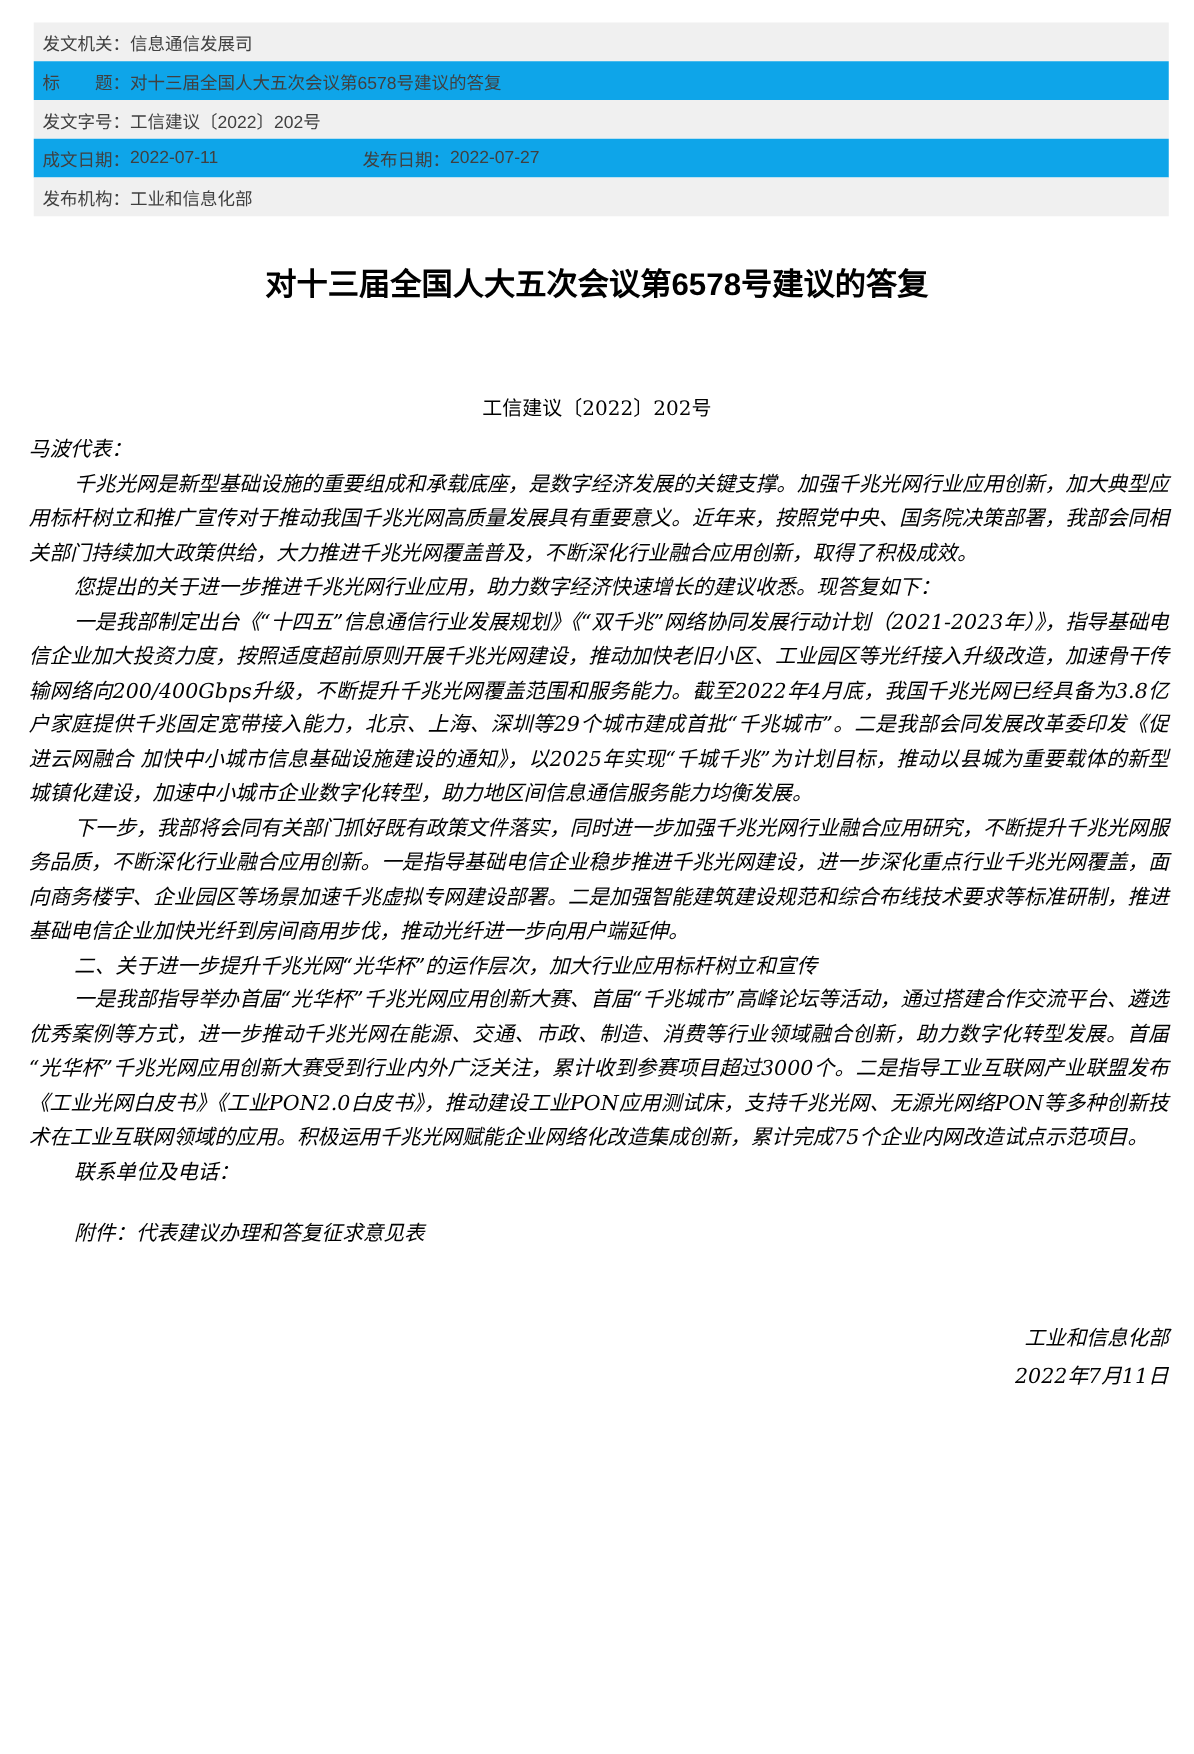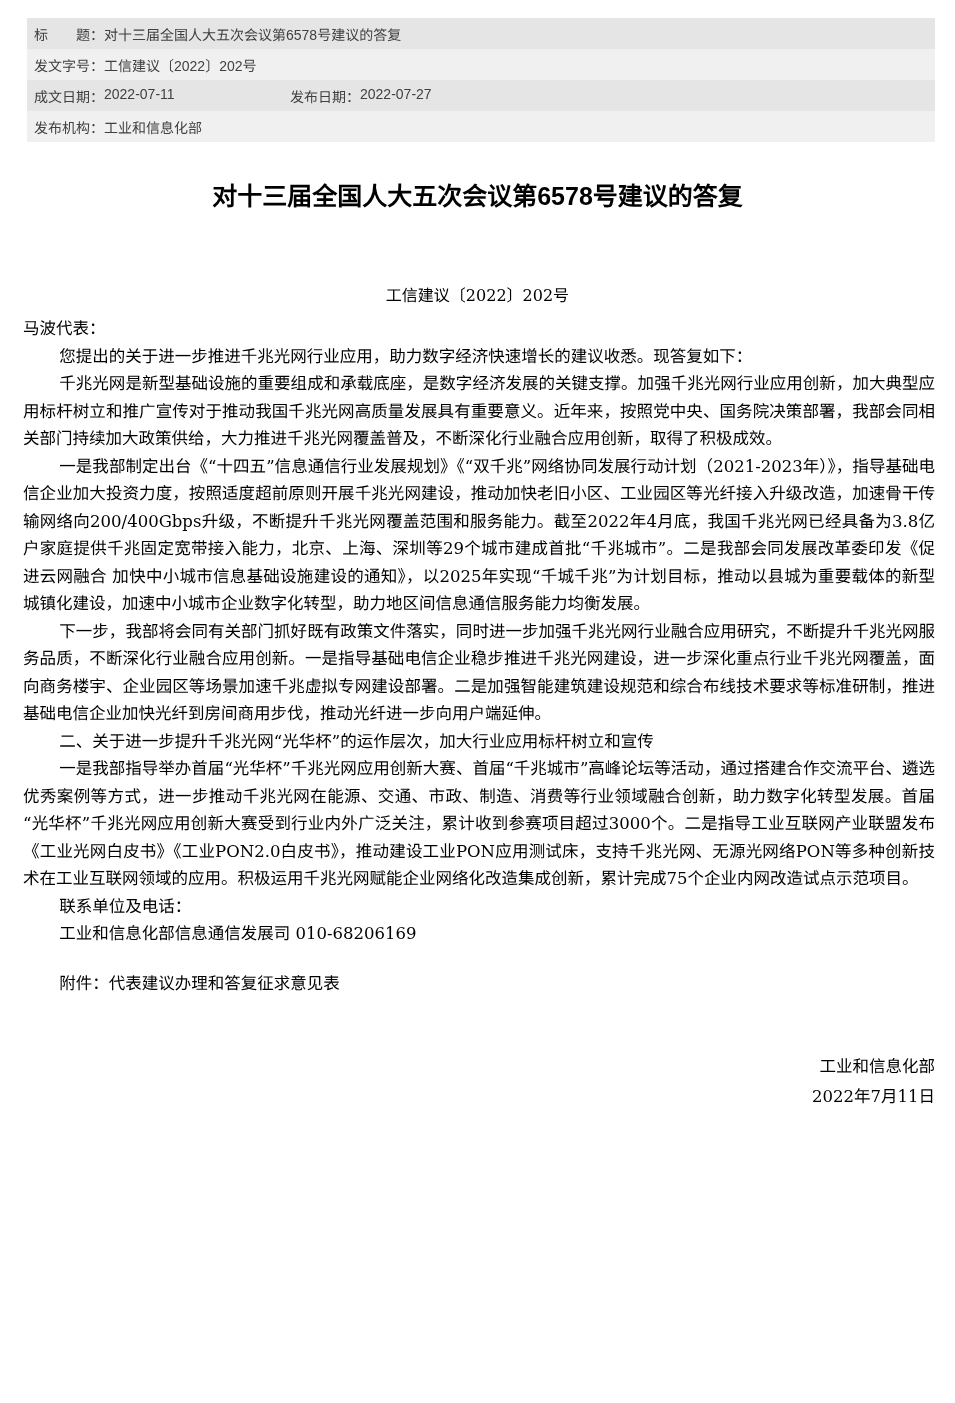--- a/index.html
+++ b/index.html
@@ -14,21 +14,21 @@
   .meta {
     margin: 18px 20px 0 27px;
     font-size: 14px;
     color: #404040;
   }
   .meta-row {
     height: 31px;
     display: flex;
     align-items: center;
     padding-left: 7px;
-    background: #e5e5e5;
+    background: #0ea5e9;
   }
   .meta-row.alt { background: #f0f0f0; }
   .meta-cell { display: flex; }
   .meta-cell.first { width: 256px; }
   .meta-label { white-space: pre; }
   .meta-value { white-space: pre; }
   
   .doc-title {
     margin: 34px 20px 0 20px;
     text-align: center;
@@ -46,34 +46,39 @@
   .doc-body {
     margin: 9px 20px 0 23px;
     font-size: 16.5px;
     line-height: 27.5px;
     text-align: justify;
     font-family: "DejaVu Serif", serif;
   }
   .doc-body p {
     margin: 0;
     text-indent: 2.2em;
+    font-style: italic;
   }
   .doc-body p.no-indent { text-indent: 0; }
   .doc-body p.attachment { margin-top: 22px; }
   .signature {
     margin-top: 55px;
     text-align: right;
     line-height: 30px;
   }
   .signature p { margin: 0; text-indent: 0; }
 </style>
 </head>
 <body>
 
 <div class="meta">
+  <div class="meta-row alt">
+    <span class="meta-label">发文机关：</span>
+      <span class="meta-value">信息通信发展司</span>
+  </div>
   <div class="meta-row">
     <span class="meta-label">标　　题：</span>
       <span class="meta-value">对十三届全国人大五次会议第6578号建议的答复</span>
   </div>
   <div class="meta-row alt">
     <span class="meta-label">发文字号：</span>
       <span class="meta-value">工信建议〔2022〕202号</span>
   </div>
   <div class="meta-row">
     <div class="meta-cell first">
@@ -90,27 +95,26 @@
       <span class="meta-value">工业和信息化部</span>
   </div>
 </div>
 
 <h1 class="doc-title">对十三届全国人大五次会议第6578号建议的答复</h1>
 
 <div class="doc-number">工信建议〔2022〕202号</div>
 
 <div class="doc-body">
   <p class="no-indent">马波代表：</p>
+  <p>千兆光网是新型基础设施的重要组成和承载底座，是数字经济发展的关键支撑。加强千兆光网行业应用创新，加大典型应用标杆树立和推广宣传对于推动我国千兆光网高质量发展具有重要意义。近年来，按照党中央、国务院决策部署，我部会同相关部门持续加大政策供给，大力推进千兆光网覆盖普及，不断深化行业融合应用创新，取得了积极成效。</p>
   <p>您提出的关于进一步推进千兆光网行业应用，助力数字经济快速增长的建议收悉。现答复如下：</p>
-  <p>千兆光网是新型基础设施的重要组成和承载底座，是数字经济发展的关键支撑。加强千兆光网行业应用创新，加大典型应用标杆树立和推广宣传对于推动我国千兆光网高质量发展具有重要意义。近年来，按照党中央、国务院决策部署，我部会同相关部门持续加大政策供给，大力推进千兆光网覆盖普及，不断深化行业融合应用创新，取得了积极成效。</p>
   <p>一是我部制定出台《“十四五”信息通信行业发展规划》《“双千兆”网络协同发展行动计划（2021-2023年）》，指导基础电信企业加大投资力度，按照适度超前原则开展千兆光网建设，推动加快老旧小区、工业园区等光纤接入升级改造，加速骨干传输网络向200/400Gbps升级，不断提升千兆光网覆盖范围和服务能力。截至2022年4月底，我国千兆光网已经具备为3.8亿户家庭提供千兆固定宽带接入能力，北京、上海、深圳等29个城市建成首批“千兆城市”。二是我部会同发展改革委印发《促进云网融合 加快中小城市信息基础设施建设的通知》，以2025年实现“千城千兆”为计划目标，推动以县城为重要载体的新型城镇化建设，加速中小城市企业数字化转型，助力地区间信息通信服务能力均衡发展。</p>
   <p>下一步，我部将会同有关部门抓好既有政策文件落实，同时进一步加强千兆光网行业融合应用研究，不断提升千兆光网服务品质，不断深化行业融合应用创新。一是指导基础电信企业稳步推进千兆光网建设，进一步深化重点行业千兆光网覆盖，面向商务楼宇、企业园区等场景加速千兆虚拟专网建设部署。二是加强智能建筑建设规范和综合布线技术要求等标准研制，推进基础电信企业加快光纤到房间商用步伐，推动光纤进一步向用户端延伸。</p>
   <p>二、关于进一步提升千兆光网“光华杯”的运作层次，加大行业应用标杆树立和宣传</p>
   <p>一是我部指导举办首届“光华杯”千兆光网应用创新大赛、首届“千兆城市”高峰论坛等活动，通过搭建合作交流平台、遴选优秀案例等方式，进一步推动千兆光网在能源、交通、市政、制造、消费等行业领域融合创新，助力数字化转型发展。首届“光华杯”千兆光网应用创新大赛受到行业内外广泛关注，累计收到参赛项目超过3000个。二是指导工业互联网产业联盟发布《工业光网白皮书》《工业PON2.0白皮书》，推动建设工业PON应用测试床，支持千兆光网、无源光网络PON等多种创新技术在工业互联网领域的应用。积极运用千兆光网赋能企业网络化改造集成创新，累计完成75个企业内网改造试点示范项目。</p>
   <p>联系单位及电话：</p>
-  <p>工业和信息化部信息通信发展司  010-68206169</p>
   <p class="attachment">附件：代表建议办理和答复征求意见表</p>
 
   <div class="signature">
     <p>工业和信息化部</p>
     <p>2022年7月11日</p>
   </div>
 </div>
 
 </body></html>

